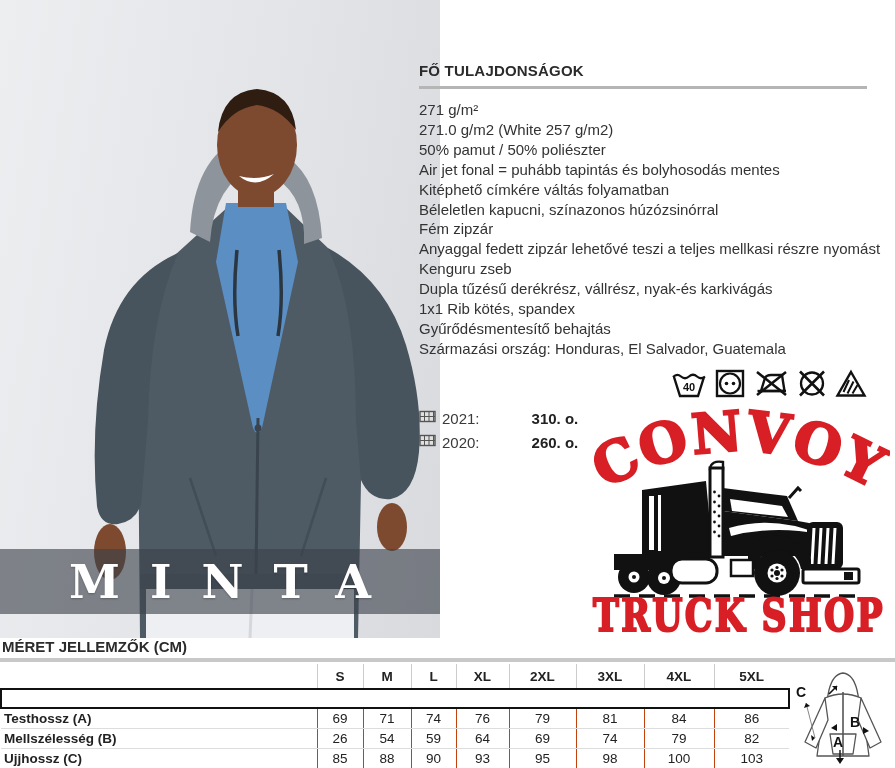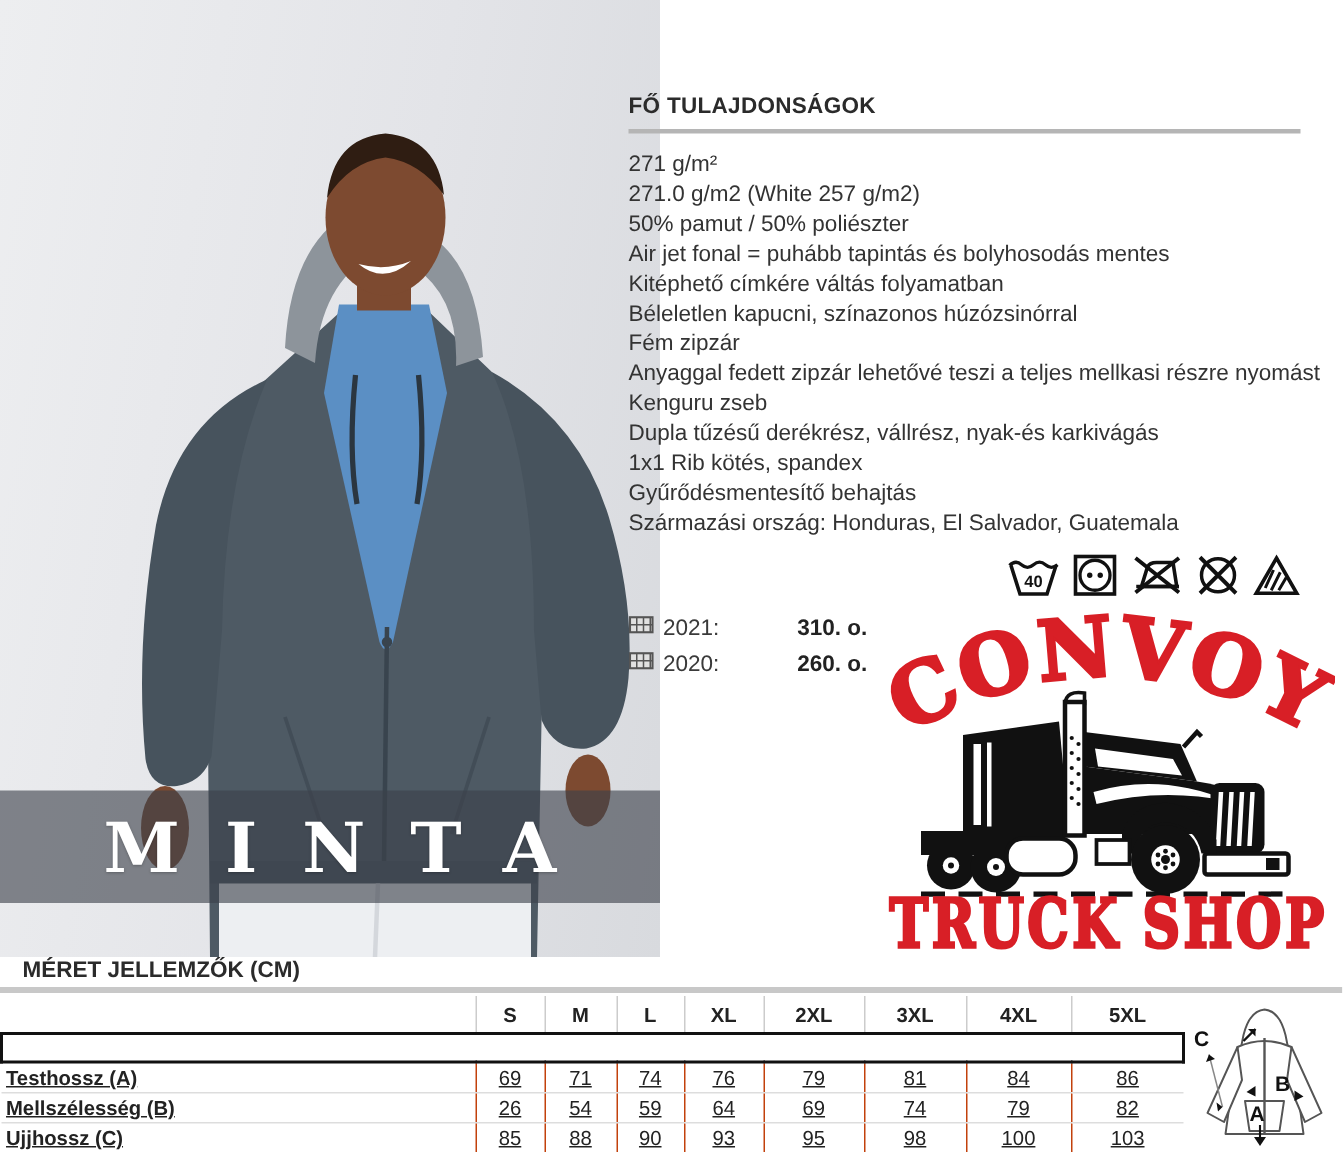--- a/index.html
+++ b/index.html
@@ -3,49 +3,49 @@
 <meta charset="utf-8">
 <style>
   html,body{margin:0;padding:0;background:#fff;}
   .page{position:relative;width:895px;height:768px;background:#fff;overflow:hidden;
         font-family:"Liberation Sans",sans-serif;}
 
   
   .photo{position:absolute;left:0;top:0;width:440px;height:638px;
          background:linear-gradient(100deg,#edeef0 0%,#e3e4e8 55%,#d8dade 100%);}
   .photo svg{position:absolute;left:0;top:0;}
-  .minta-band{position:absolute;left:0;top:527px;width:440px;height:75px;
+  .minta-band{position:absolute;left:0;top:549px;width:440px;height:65px;
               background:rgba(60,64,74,.62);display:flex;align-items:center;justify-content:center;}
   .minta-band span{font-family:"DejaVu Serif",serif;font-weight:bold;font-size:46px;color:#fff;
                    letter-spacing:30px;margin-right:-30px;text-shadow:0 1px 2px rgba(0,0,0,.25);}
 
   
   .features{position:absolute;left:419px;top:62px;width:448px;}
   .features h1{margin:0;font-size:15px;font-weight:bold;color:#2b2b2b;letter-spacing:.2px;}
   .features .rule{height:3px;background:#b5b5b5;margin-top:7px;}
   ul.feature-list{list-style:none;margin:11px 0 0;padding:0;}
   ul.feature-list li{font-size:15px;color:#333;line-height:19.9px;white-space:nowrap;}
 
   .care-row{margin-top:9px;display:flex;gap:7px;align-items:flex-start;height:32px;justify-content:flex-end;}
   .catalog{margin-top:10px;}
   .catalog-entry{display:flex;align-items:flex-start;gap:6px;font-size:15px;color:#3a3a3a;height:24px;}
   .catalog-entry b{color:#222;margin-left:46px;}
 
   
   .logo{position:absolute;left:588px;top:400px;width:302px;height:240px;}
 
   
-  .size-title{position:absolute;left:15px;top:638px;font-size:15px;font-weight:bold;color:#2b2b2b;}
+  .size-title{position:absolute;left:2px;top:638px;font-size:15px;font-weight:bold;color:#2b2b2b;}
   .size-rule{position:absolute;left:0;top:658px;width:895px;height:4px;background:#c8c8c8;}
   table.size{position:absolute;left:0;top:664px;border-collapse:collapse;table-layout:fixed;
              width:788px;font-size:13.5px;color:#222;}
   table.size th{font-weight:bold;height:24px;border-left:1px solid #ccc;text-align:center;padding:0;}
   table.size th:first-child{border-left:none;}
   table.size tr.gap td{border:2px solid #111;height:17px;}
-  table.size td{height:19px;padding:0;text-decoration:underline;}
+  table.size td{height:19px;padding:0;}
   table.size td.lab{font-weight:bold;text-align:left;padding-left:3px;border-bottom:1px solid #ddd;}
   table.size td.val{text-align:center;border-left:1px solid #c2410c;border-bottom:1px solid #ddd;}
   .diagram{position:absolute;left:793px;top:668px;}
 </style>
 </head>
 <body>
 
 <div class="page">
 
   <div class="photo">

